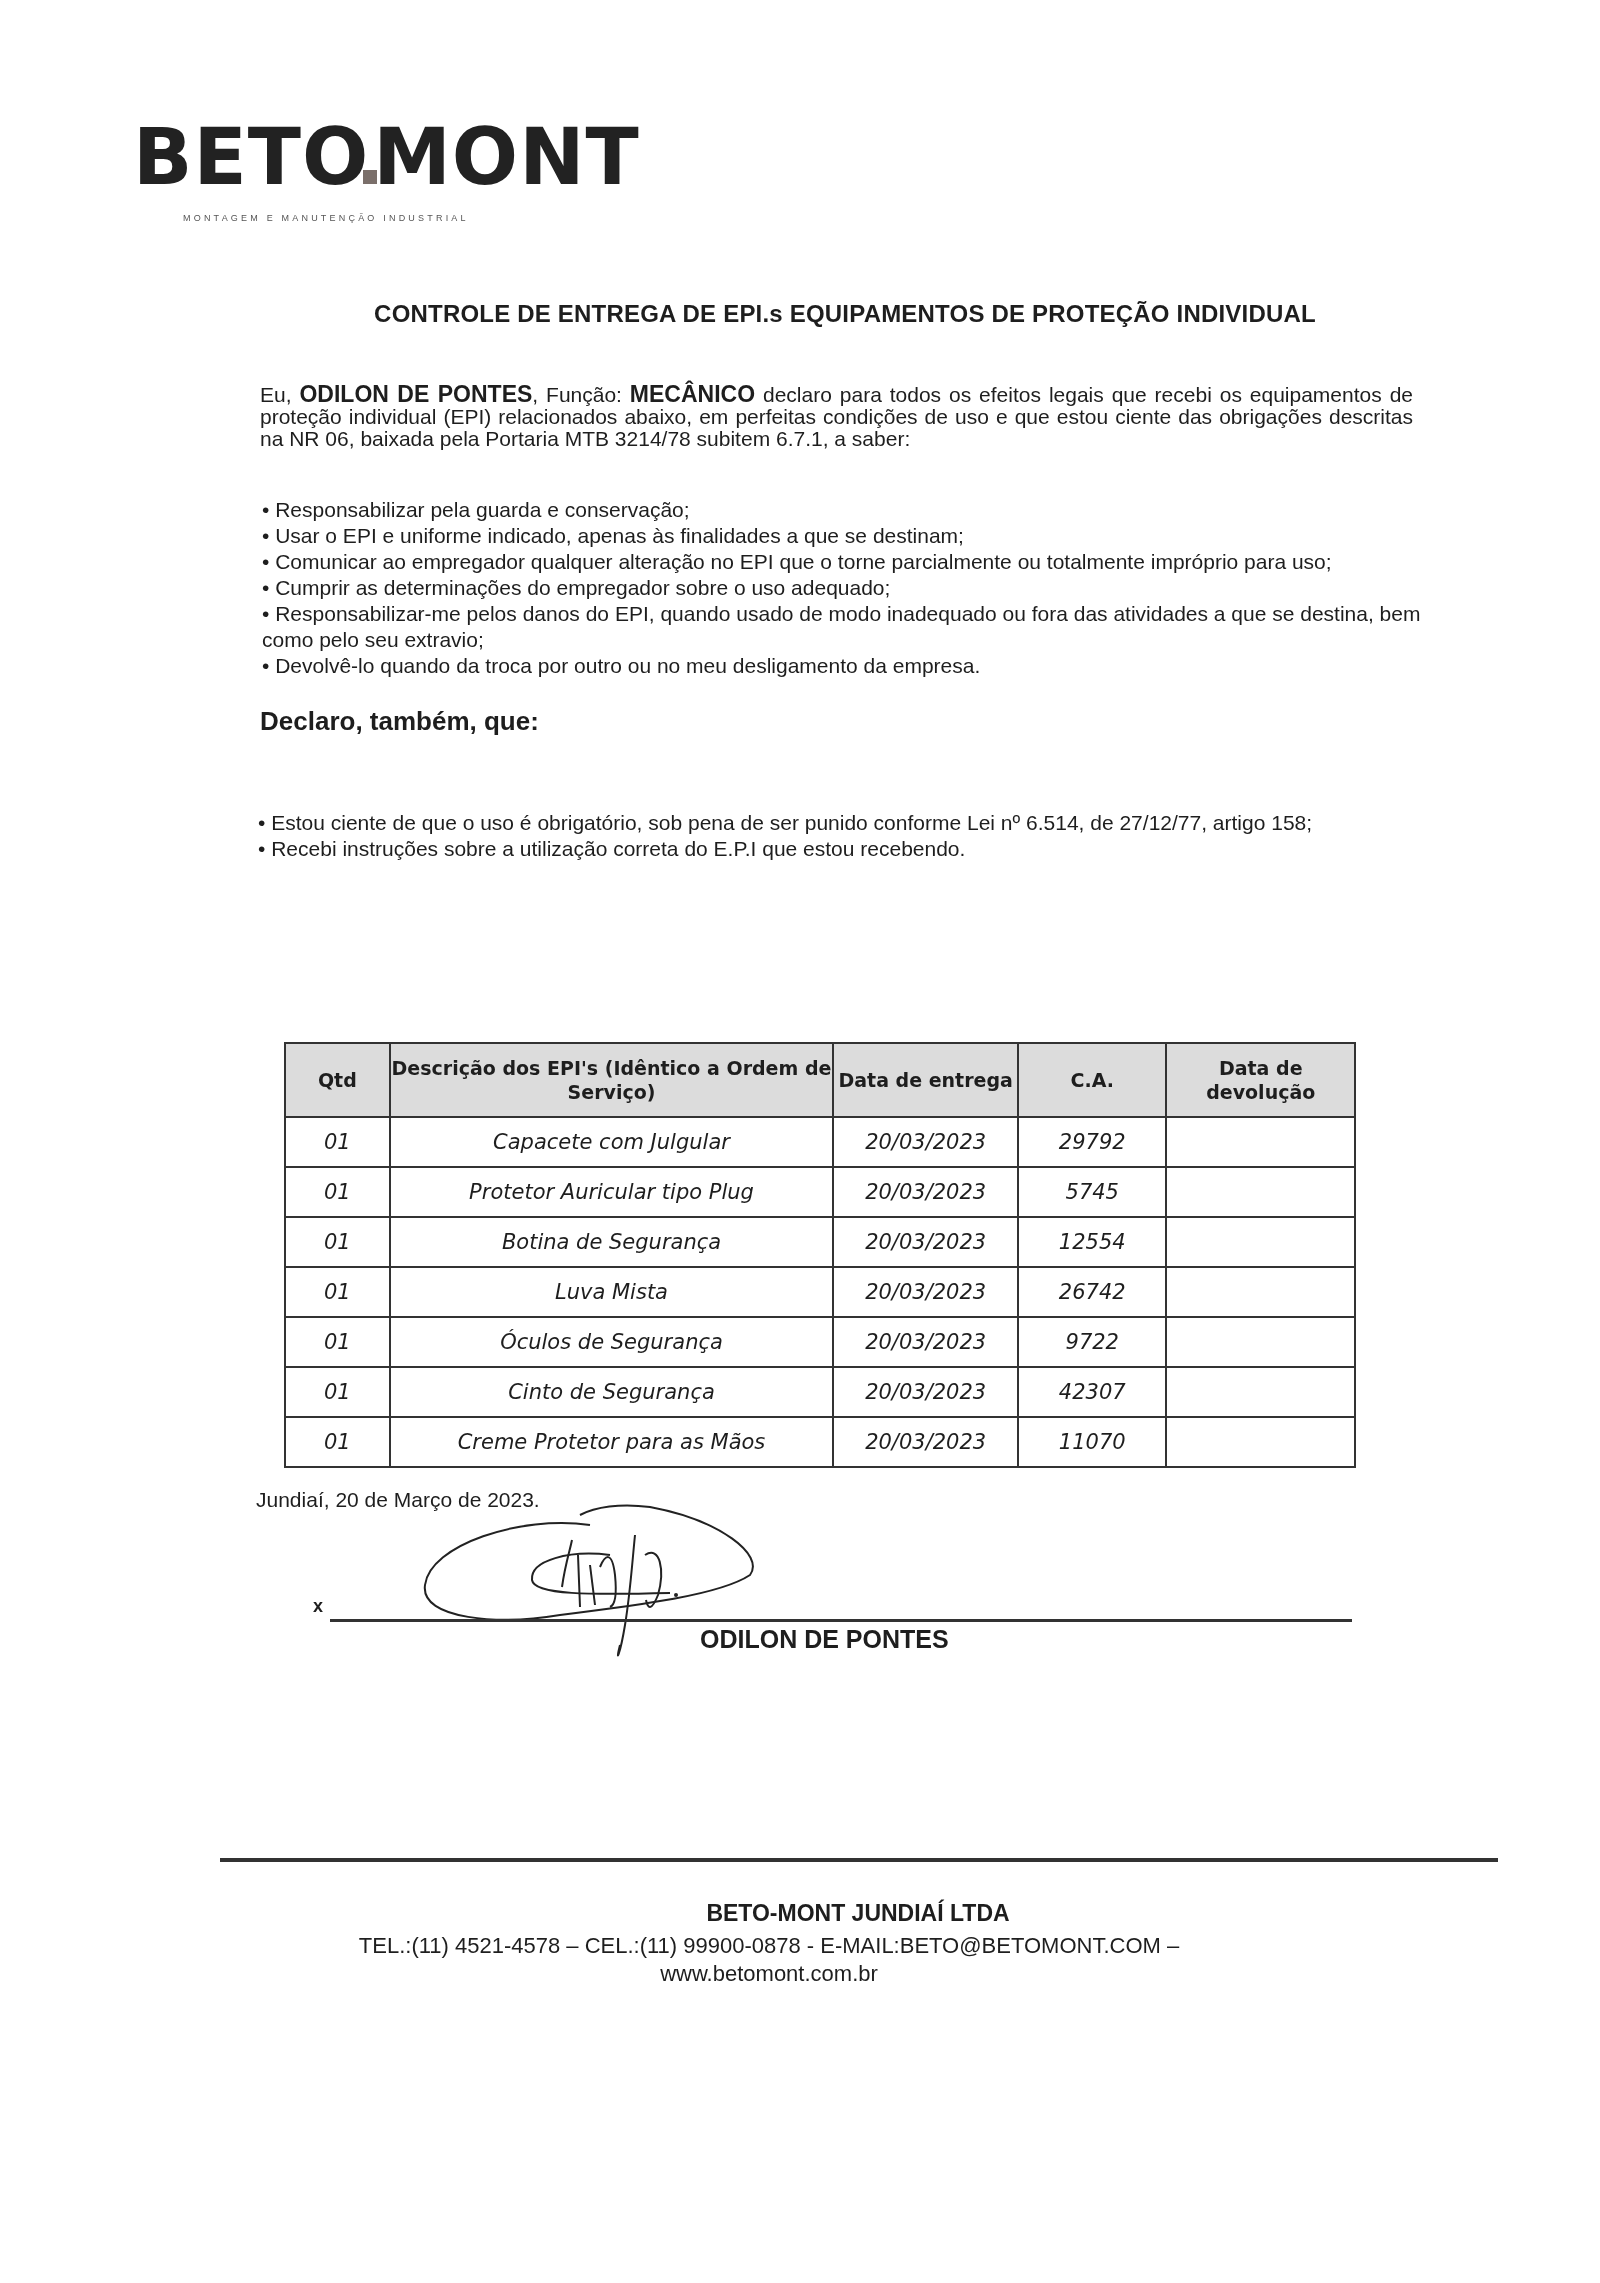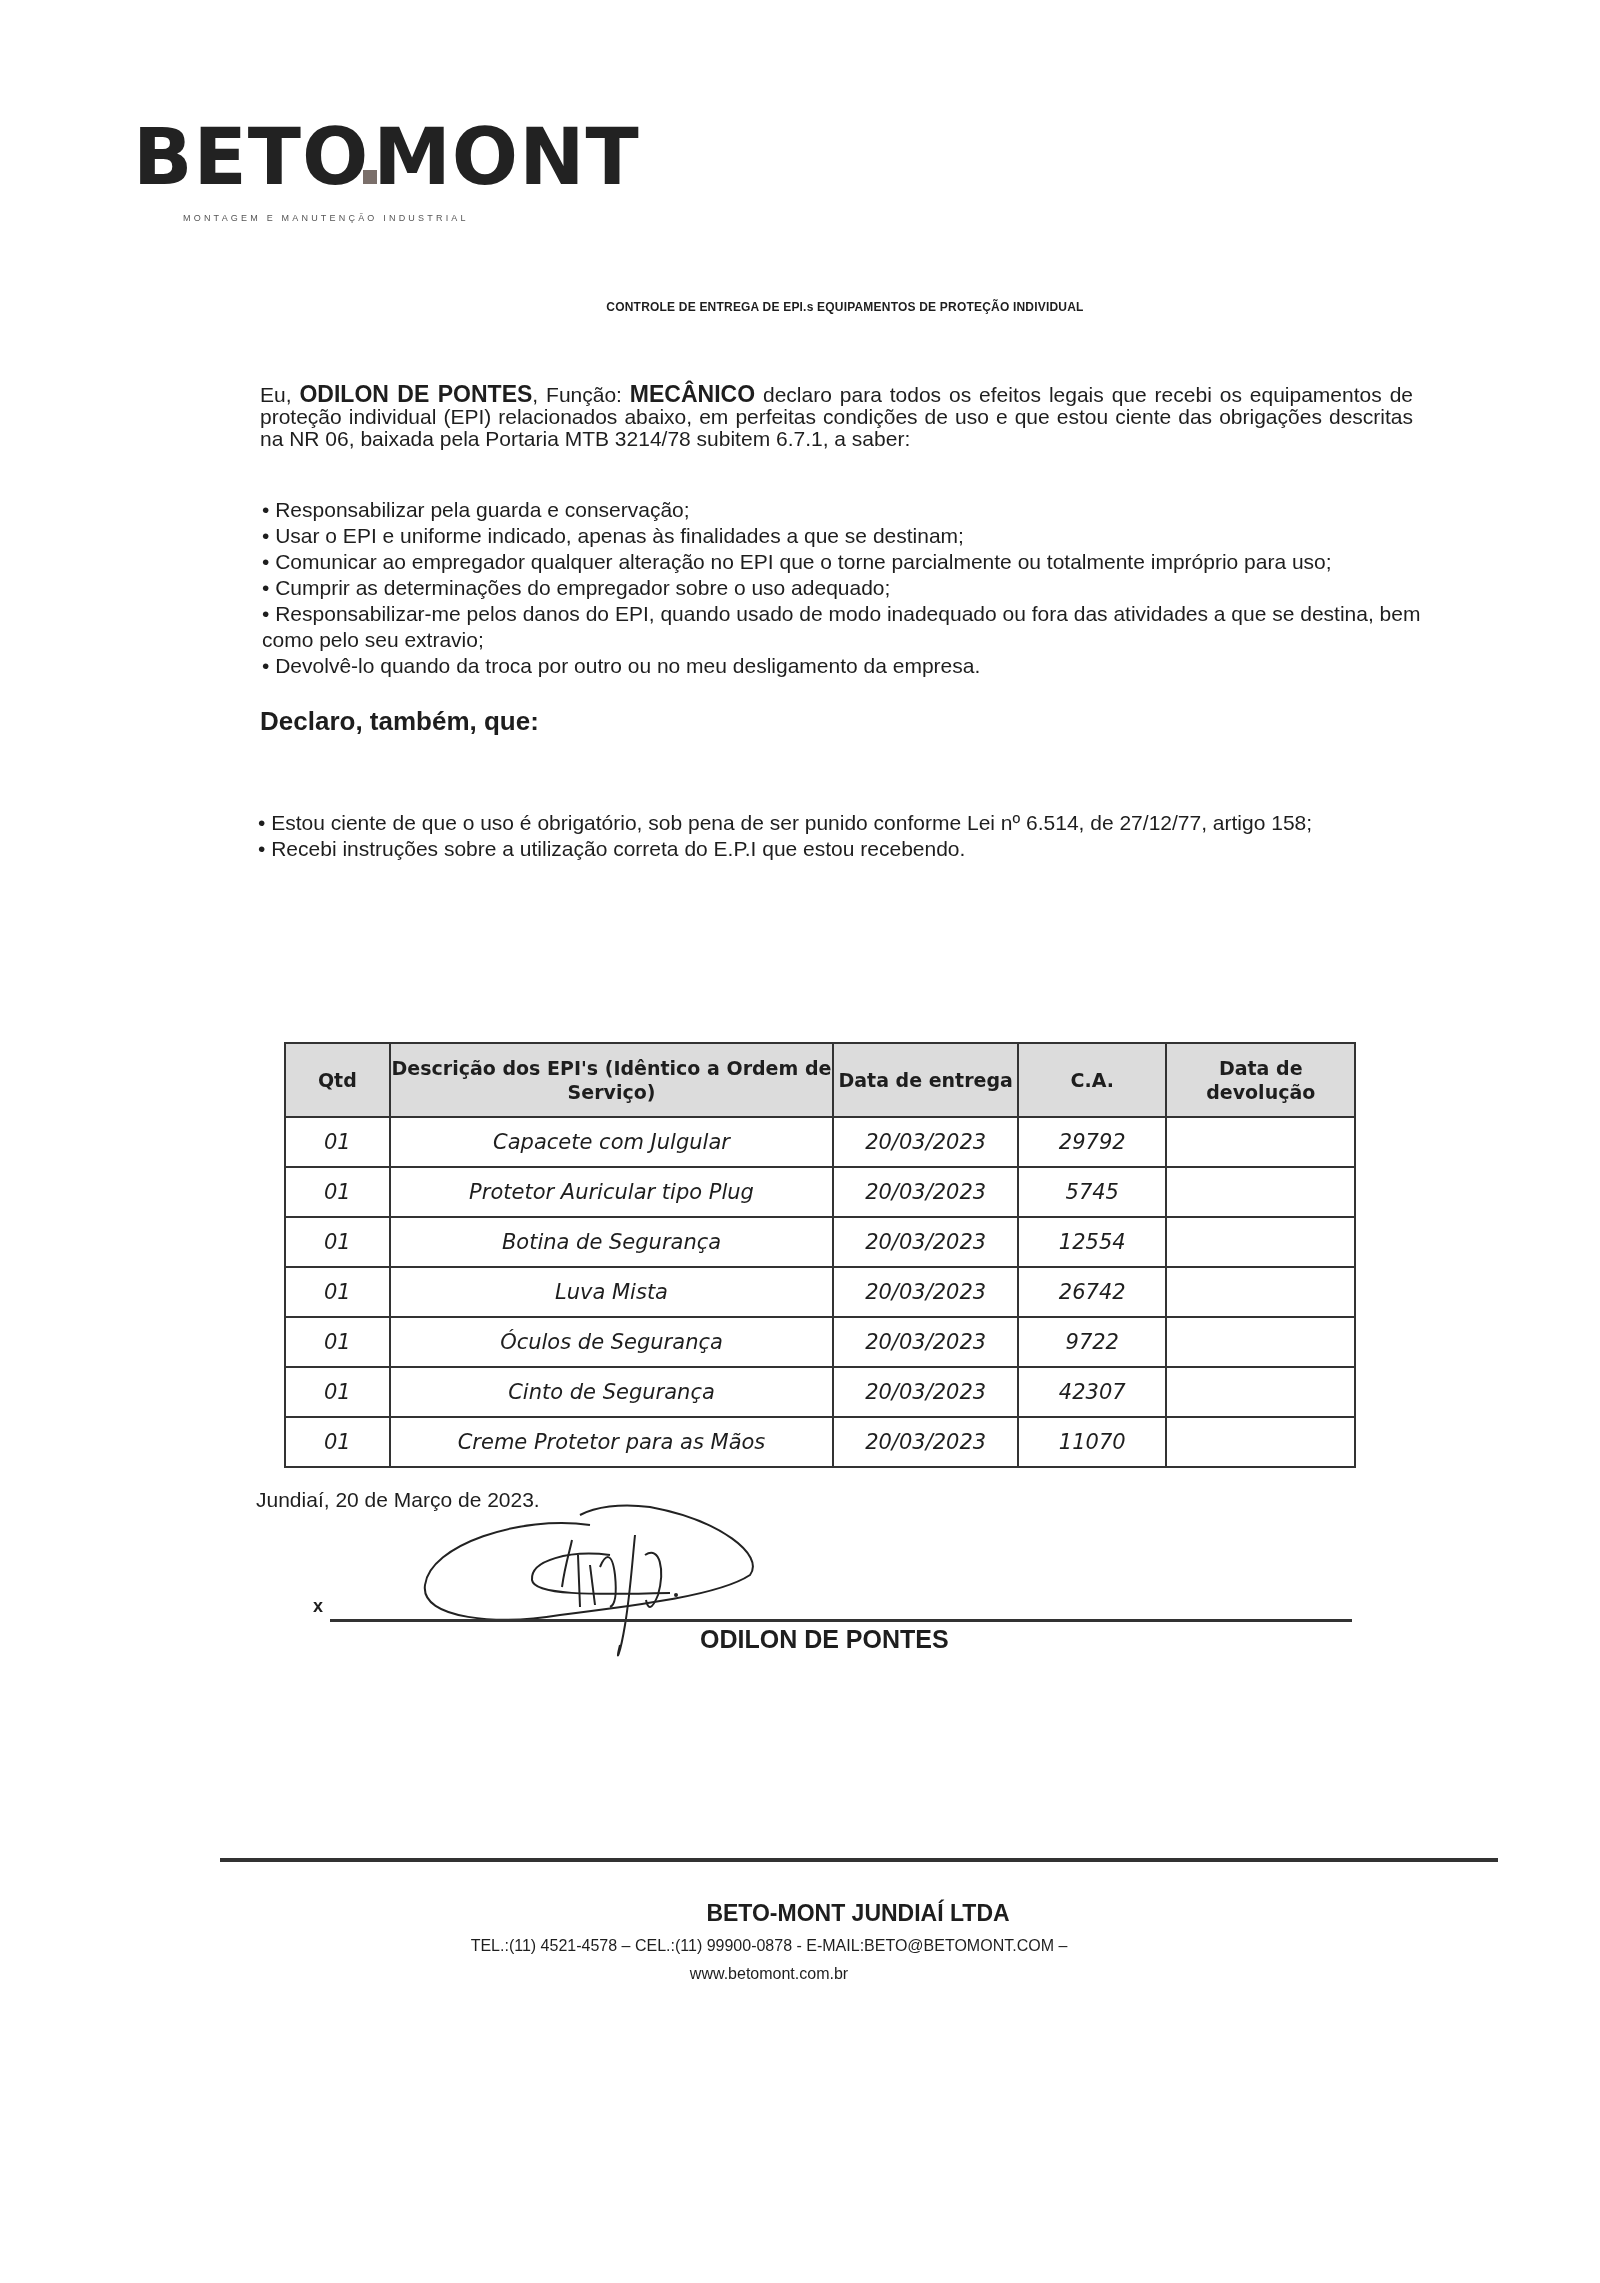--- a/index.html
+++ b/index.html
@@ -1,39 +1,39 @@
 <!DOCTYPE html>
 <html><head>
 <meta charset="utf-8">
 <style>
   html, body { margin:0; padding:0; background:#ffffff; }
   body { width:1600px; height:2283px; position:relative; overflow:hidden; color:#1e1e1e; font-family:"Liberation Sans", sans-serif; }
   .abs { position:absolute; }
   .logo { left:133px; top:118px; font-family:"DejaVu Sans", sans-serif; font-weight:bold; font-size:78px; letter-spacing:1px; color:#222; line-height:1; }
   .logo .dot { display:inline-block; width:14px; height:14px; background:#7a6f6a; margin:0 -4px 0 -6px; vertical-align:baseline; }
   .tagline { left:183px; top:213px; font-size:9px; letter-spacing:3.2px; color:#555; }
-  .title { left:0; width:1600px; top:300px; text-align:center; font-weight:bold; font-size:12px; letter-spacing:0.2px; padding-left:90px; box-sizing:border-box; }
+  .title { left:0; width:1600px; top:300px; text-align:center; font-weight:bold; font-size:24px; letter-spacing:0.2px; padding-left:90px; box-sizing:border-box; }
   .para { left:260px; width:1153px; top:383px; font-size:21px; line-height:22px; text-align:justify; }
   .para b { font-size:23px; }
   .list { left:262px; width:1160px; top:497px; font-size:21px; line-height:26px; }
   .list div { margin:0; }
   .also-head { left:260px; top:706px; font-weight:bold; font-size:26px; }
   .list2 { left:258px; width:1120px; top:810px; font-size:21px; line-height:26px; }
   table.epi { position:absolute; left:284px; top:1002px; width:1072px; border-collapse:collapse; font-family:"DejaVu Sans", sans-serif;margin-top:40px; }
   table.epi th, table.epi td { border:2px solid #333; text-align:center; padding:0; }
   table.epi th { background:#dcdcdc; font-size:19px; font-weight:bold; height:72px; line-height:24px; }
   table.epi td { font-size:21px; height:48px;font-style:italic; }
   .c1 { width:104px; } .c2 { width:448px; } .c3 { width:184px; } .c4 { width:148px; } .c5 { width:188px; }
   .place { left:256px; top:1488px; font-size:21px; }
   .x-mark { left:313px; top:1596px; font-size:18px; font-weight:bold; }
   .sig-line { left:330px; top:1619px; width:1022px; height:0; border-top:3px solid #333; }
   .signer { left:700px; top:1625px; font-weight:bold; font-size:25px; }
   .footer-line { left:220px; top:1858px; width:1278px; height:0; border-top:4px solid #333; }
   .company { left:4px; width:1600px; top:1900px; text-align:center; font-weight:bold; font-size:23px; padding-left:108px; box-sizing:border-box; }
-  .contact { left:0; width:1496px; top:1932px; text-align:center; font-size:16px; line-height:28px; padding-left:42px; box-sizing:border-box; }
+  .contact { left:0; width:1496px; top:1932px; text-align:center; font-size:22px; line-height:28px; padding-left:42px; box-sizing:border-box; }
   svg.sig { position:absolute; left:420px; top:1495px; }
 </style>
 </head>
 <body>
 
 <div class="abs logo"><span>BETO</span><span class="dot"></span><span>MONT</span></div>
 <div class="abs tagline">MONTAGEM E MANUTENÇÃO INDUSTRIAL</div>
 
 <div class="abs title">CONTROLE DE ENTREGA DE EPI.s EQUIPAMENTOS DE PROTEÇÃO INDIVIDUAL</div>
 

